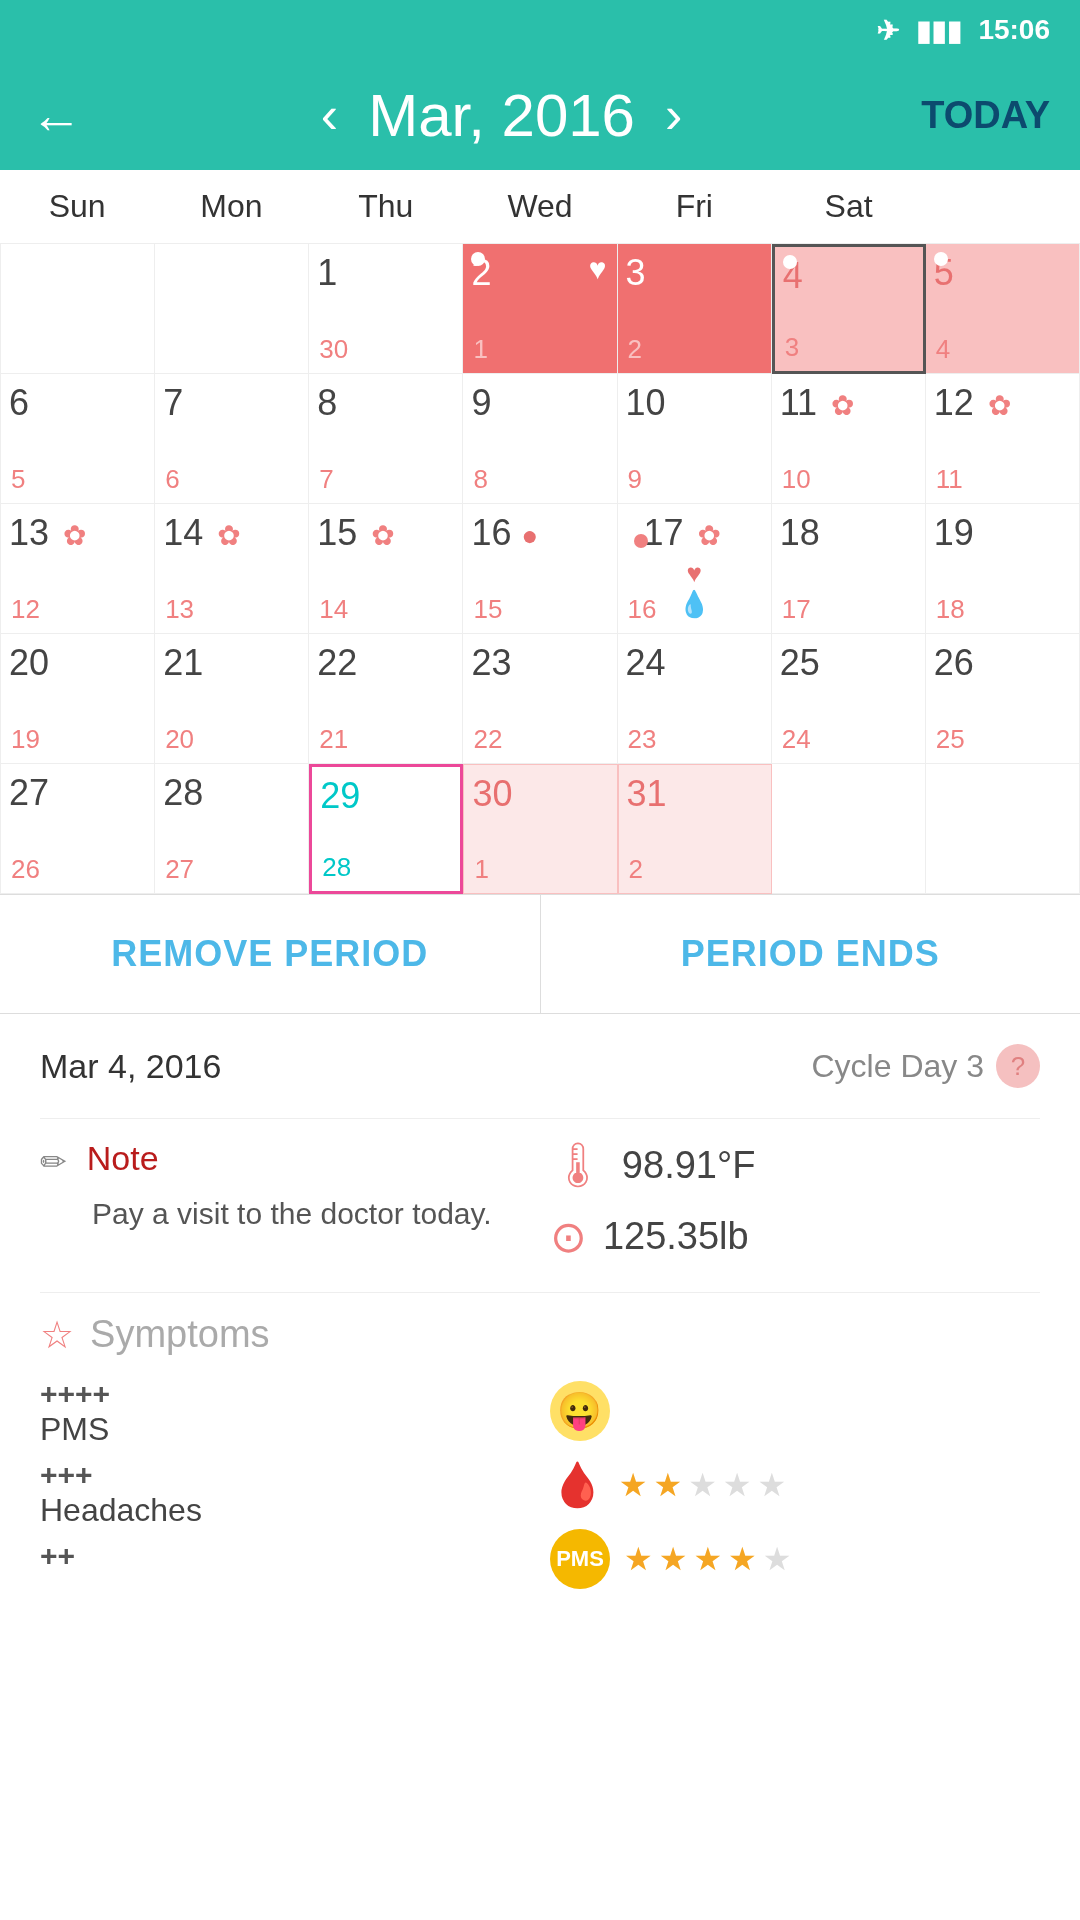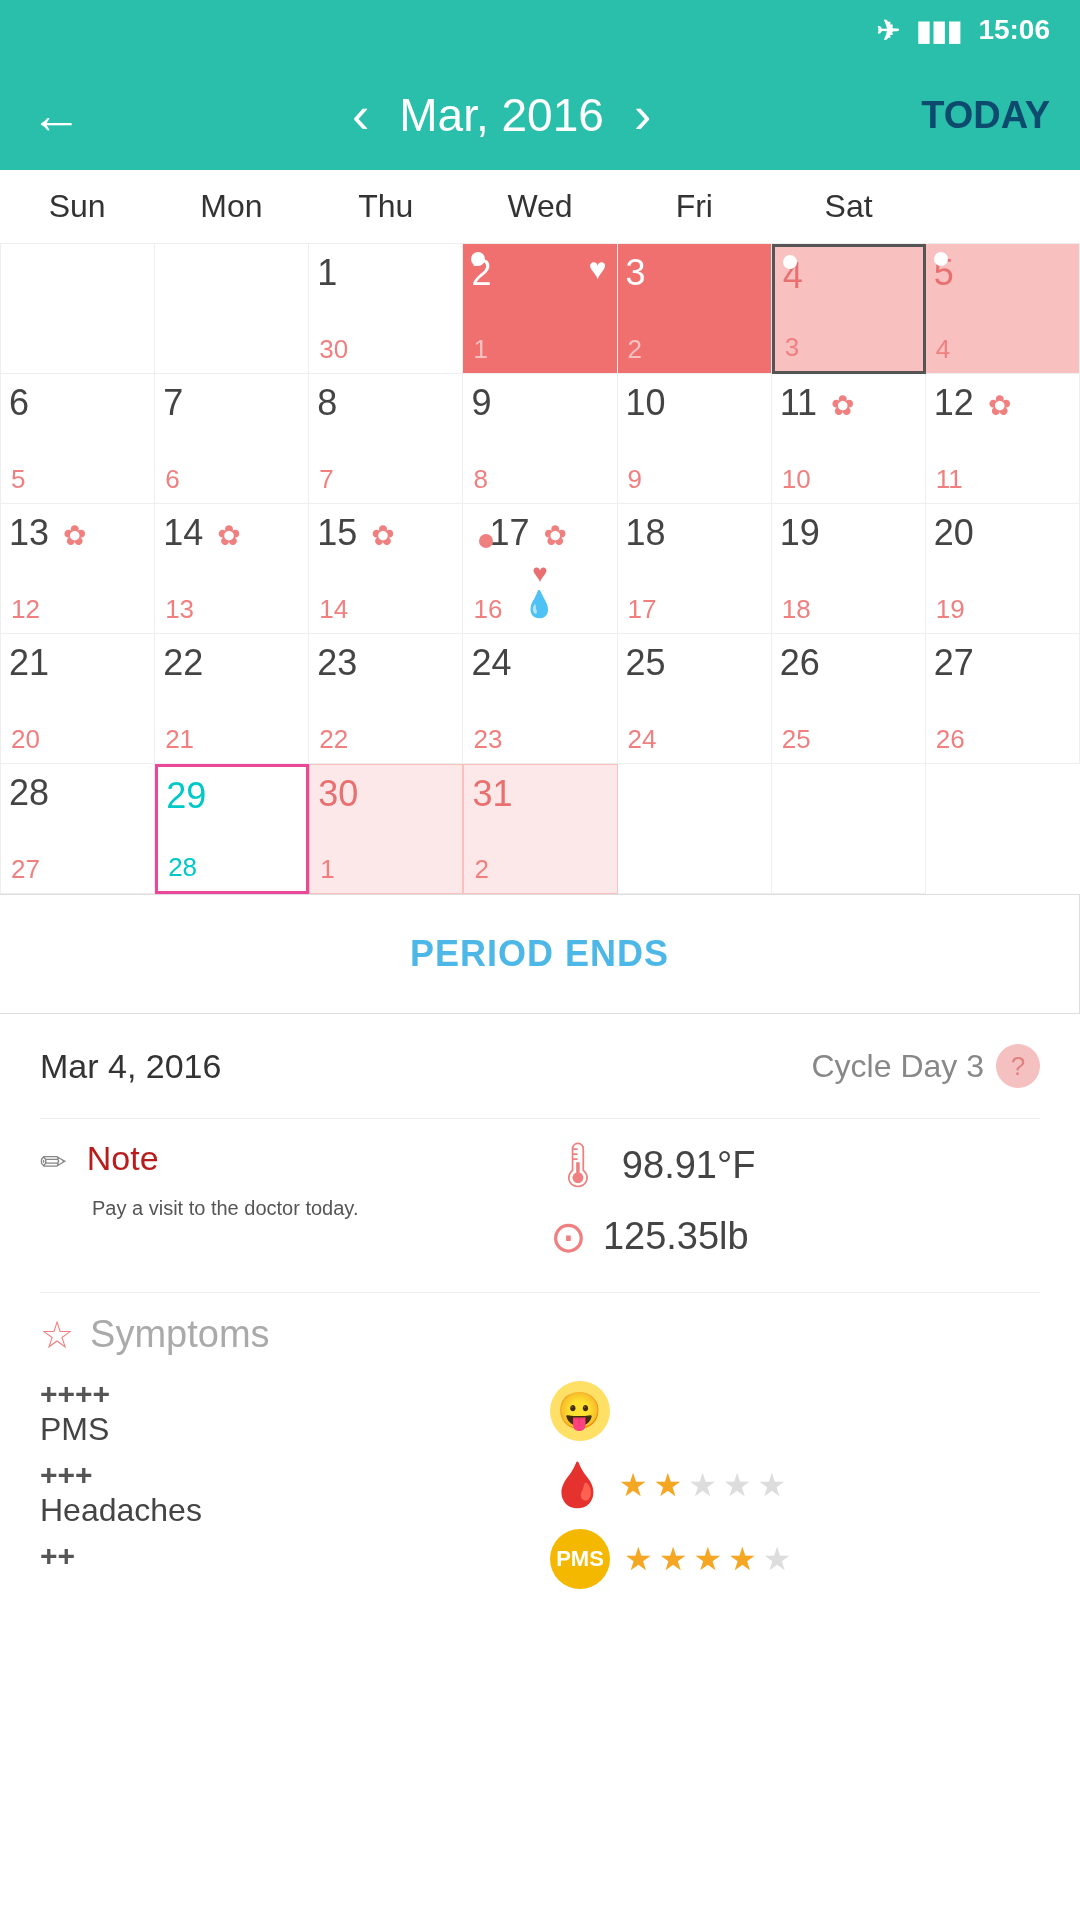--- a/index.html
+++ b/index.html
@@ -175,21 +175,21 @@
 
     
     .note-row {
       display: flex;
       align-items: flex-start;
       gap: 20px;
       margin-bottom: 16px;
     }
     .note-icon { font-size: 32px; color: #888; margin-top: 4px; }
     .note-label { font-size: 34px; color: #b91c1c; font-weight: 400; }
-    .note-text { font-size: 20px; color: #555; margin-top: 8px; margin-left: 52px; }
+    .note-text { font-size: 30px; color: #555; margin-top: 8px; margin-left: 52px; }
 
     
     .readings-column {
       display: flex;
       flex-direction: column;
       gap: 20px;
     }
     .reading-row {
       display: flex;
       align-items: center;
@@ -255,21 +255,21 @@
 <div class="status-bar">
   <span class="plane-icon">✈</span>
   <span class="battery-icon">▮▮▮</span>
   <span>15:06</span>
 </div>
 
 <div class="header">
   <div style="color:white;font-size:52px;cursor:pointer;">←</div>
   <div class="nav-center">
     <div style="color:white;font-size:52px;cursor:pointer;">‹</div>
-    <div style="color:white;font-size:46px;">Mar, 2016</div>
+    <div style="color:white;font-size:60px;">Mar, 2016</div>
     <div style="color:white;font-size:52px;cursor:pointer;">›</div>
   </div>
   <div style="color:#0c4a6e;font-size:38px;font-weight:bold;cursor:pointer;">TODAY</div>
 </div>
 
 <div class="day-headers">
   <div class="day-header">Sun</div>
   <div class="day-header">Mon</div>
   <div class="day-header">Thu</div>
   <div class="day-header">Wed</div>
@@ -341,20 +341,24 @@
   </div>
   <div class="cal-cell">
     <span class="cal-day">14 <span class="flower-icon">✿</span></span>
     <span class="cycle-num">13</span>
   </div>
   <div class="cal-cell">
     <span class="cal-day">15 <span class="flower-icon">✿</span></span>
     <span class="cycle-num">14</span>
   </div>
   <div class="cal-cell">
+    <span class="cal-day">16 <span class="period-dot">●</span></span>
+    <span class="cycle-num">15</span>
+  </div>
+  <div class="cal-cell">
     <div style="display:flex;align-items:center;">
       <span class="dot-white" style="position:relative;display:inline-block;width:14px;height:14px;background:#f08080;border-radius:50;margin-right:4px;"></span>
       <span class="cal-day">17 <span class="flower-icon">✿</span></span>
     </div>
     <div class="symbol-area">
       <span class="symbol-heart">♥</span>
       <span class="symbol-drop">💧</span>
     </div>
     <span class="cycle-num">16</span>
   </div>
@@ -414,20 +418,21 @@
   </div>
   <div class="cal-cell predicted-light">
     <span class="cal-day pink">31</span>
     <span class="cycle-num">2</span>
   </div>
   <div class="cal-cell"></div>
   <div class="cal-cell"></div>
 </div>
 
 <div class="bottom-buttons">
+  <div class="bottom-btn">REMOVE PERIOD</div>
   <div class="bottom-btn">PERIOD ENDS</div>
 </div>
 
 <div class="detail-section">
 
   <div class="detail-header">
     <span style="font-size:34px;color:#333;">Mar 4, 2016</span>
     <div class="detail-cycle">
       <span style="font-size:32px;color:#888;">Cycle Day 3</span>
       <div class="cycle-help">?</div>

